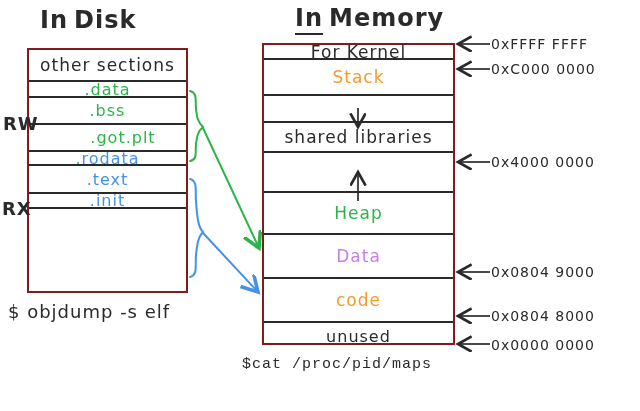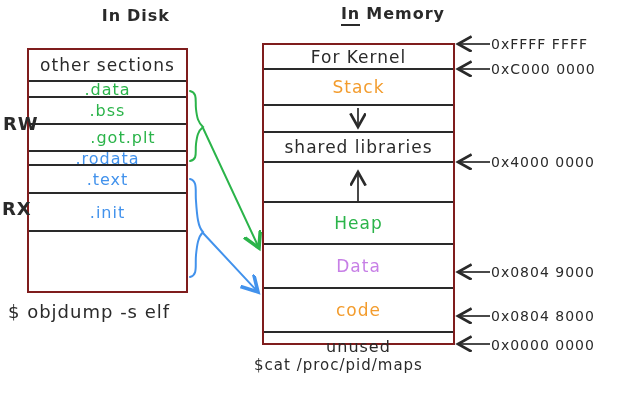--- a/index.html
+++ b/index.html
@@ -1,19 +1,19 @@
 <!DOCTYPE html>
 <html><head>
 <meta charset="utf-8">
 <style>
   html,body{margin:0;padding:0;background:#fff;}
   #canvas{position:relative;width:640px;height:411px;background:#ffffff;overflow:hidden;
           font-family:"DejaVu Sans",sans-serif;color:#222;}
   .abs{position:absolute;}
-  .title{font-size:16px;font-weight:600;text-align:right;letter-spacing:1px;color:#2a2a2a;}
+  .title{font-size:24px;font-weight:600;text-align:left;letter-spacing:1px;color:#2a2a2a;}
   .title .u{border-bottom:2px solid #2a2a2a;padding-bottom:1px;margin-right:6px;}
   .title .nu{margin-right:6px;}
   .tbl{position:absolute;border:2px solid #7f1d1d;box-sizing:border-box;background:#fff;}
   .trow{box-sizing:border-box;display:flex;align-items:center;justify-content:center;
         border-bottom:2px solid #2a2a2a;}
   .trow.last{border-bottom:none;}
   .rlabel{font-size:16px;letter-spacing:1px;white-space:nowrap;}
   .rlabel.big{font-size:17px;}
   .perm{font-size:18px;font-weight:600;color:#2a2a2a;letter-spacing:1px;}
   .caption{font-size:18px;color:#2a2a2a;letter-spacing:1px;white-space:nowrap;}
@@ -48,33 +48,33 @@
       </div>
     <div class="trow" style="height:27px;padding-left:31px;">
       <span class="rlabel" style="color: rgb(43, 180, 74);">.got.plt</span>
       </div>
     <div class="trow" style="height:14px;">
       <span class="rlabel" style="color: rgb(66, 146, 236);">.rodata</span>
       </div>
     <div class="trow" style="height:28px;justify-content:center;">
       <span class="rlabel" style="color: rgb(66, 146, 236);">.text</span>
       </div>
-    <div class="trow" style="height:38px;text-align:right;">
+    <div class="trow" style="height:15px;text-align:right;">
       <span class="rlabel" style="color: rgb(66, 146, 236);">.init</span>
       </div>
     <div class="trow last" style="height:17px;">
       <span class="rlabel"></span>
       </div>
   </div>
 
   <div class="abs perm" style="left:3px;top:113px;">RW</div>
   <div class="abs perm" style="left:2px;top:198px;">RX</div>
 
   <div class="tbl" style="left:262px;top:43px;width:193px;height:302px;">
-    <div class="trow" style="height:25px;">
+    <div class="trow" style="height:15px;">
       <span class="rlabel big" style="color: rgb(42, 42, 42);">For Kernel</span>
       </div>
     <div class="trow" style="height:36px;">
       <span class="rlabel big" style="color: rgb(243, 156, 45);">Stack</span>
       </div>
     <div class="trow" style="height:27px;">
       <span class="rlabel"></span>
       </div>
     <div class="trow" style="height:30px;">
       <span class="rlabel big" style="color: rgb(42, 42, 42);">shared libraries</span>
@@ -97,21 +97,21 @@
   </div>
 
   <div class="abs addr" style="left:491px;top:36px;">0xFFFF FFFF</div>
   <div class="abs addr" style="left:491px;top:61px;">0xC000 0000</div>
   <div class="abs addr" style="left:491px;top:154px;">0x4000 0000</div>
   <div class="abs addr" style="left:491px;top:264px;">0x0804 9000</div>
   <div class="abs addr" style="left:491px;top:308px;">0x0804 8000</div>
   <div class="abs addr" style="left:491px;top:337px;">0x0000 0000</div>
 
   <div class="abs caption" style="left:8px;top:301px;">$ objdump -s elf</div>
-  <div class="abs caption small" style="left:254px;top:356px;">$cat /proc/pid/maps</div>
+  <div class="abs caption small" style="left:242px;top:356px;font-family:Liberation Mono, monospace;">$cat /proc/pid/maps</div>
 
   <svg class="overlay" width="640" height="411" viewBox="0 0 640 411">
     <defs>
       <marker id="mk-k" markerWidth="12" markerHeight="12" refX="8" refY="4.5" orient="auto">
         <path d="M0,0 L8,4.5 L0,9" fill="none" stroke="#2a2a2a" stroke-width="1.6"></path>
       </marker>
       <marker id="mk-g" markerWidth="12" markerHeight="12" refX="8" refY="4.5" orient="auto">
         <path d="M0,0 L8,4.5 L0,9" fill="none" stroke="#2bb44a" stroke-width="1.8"></path>
       </marker>
       <marker id="mk-b" markerWidth="12" markerHeight="12" refX="8" refY="4.5" orient="auto">

